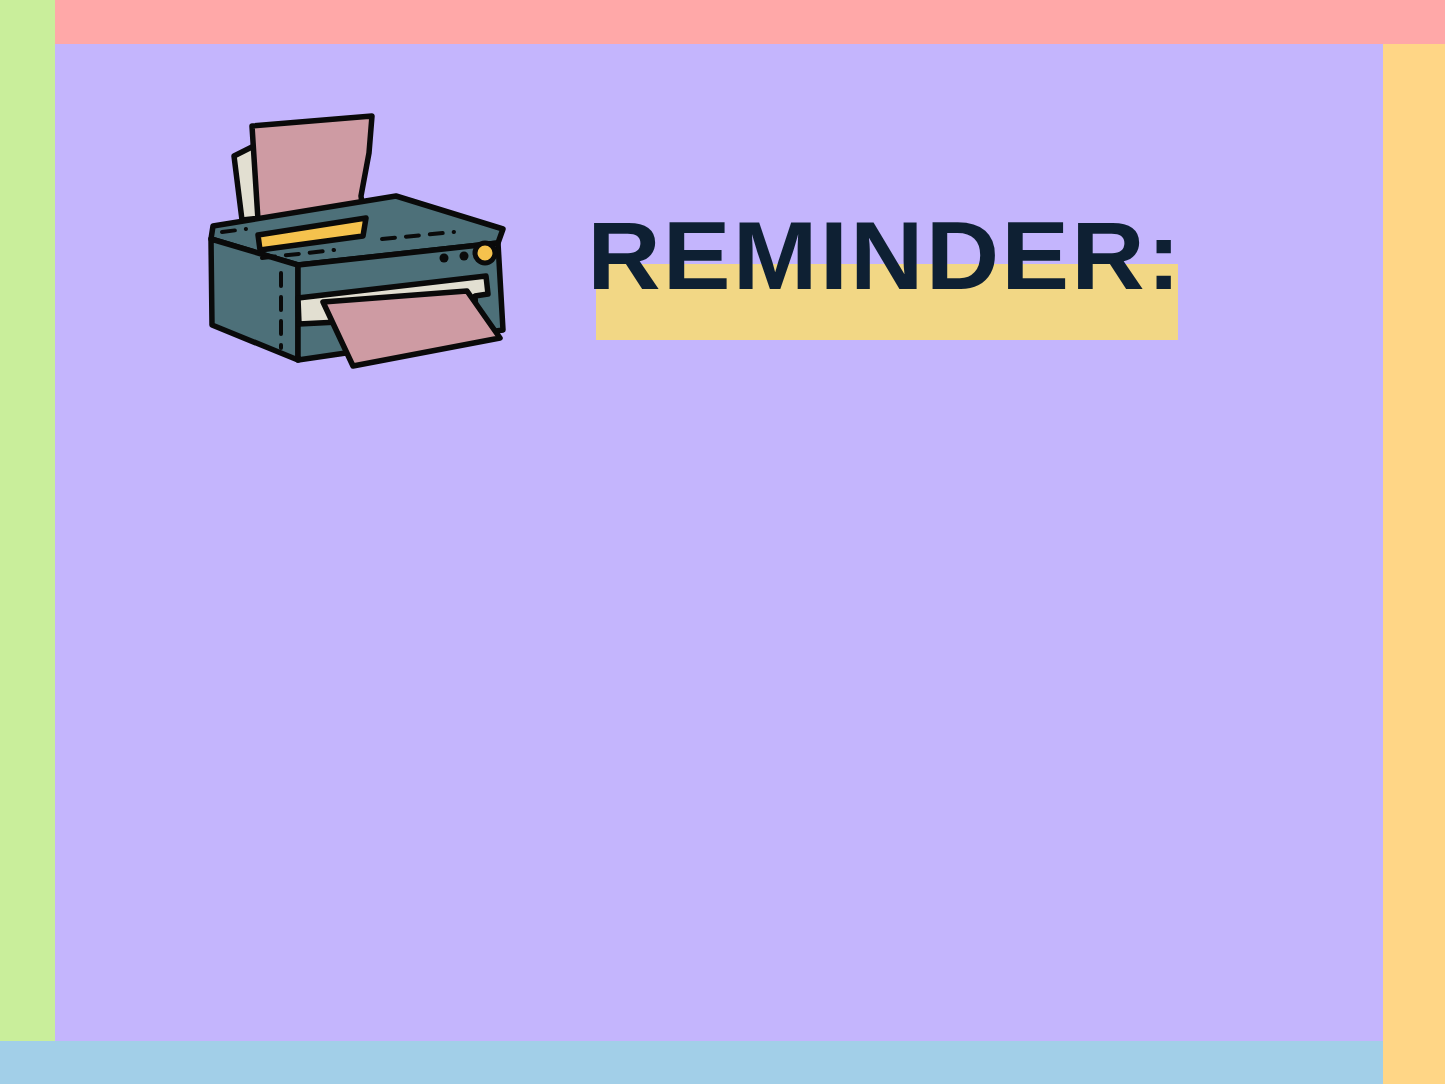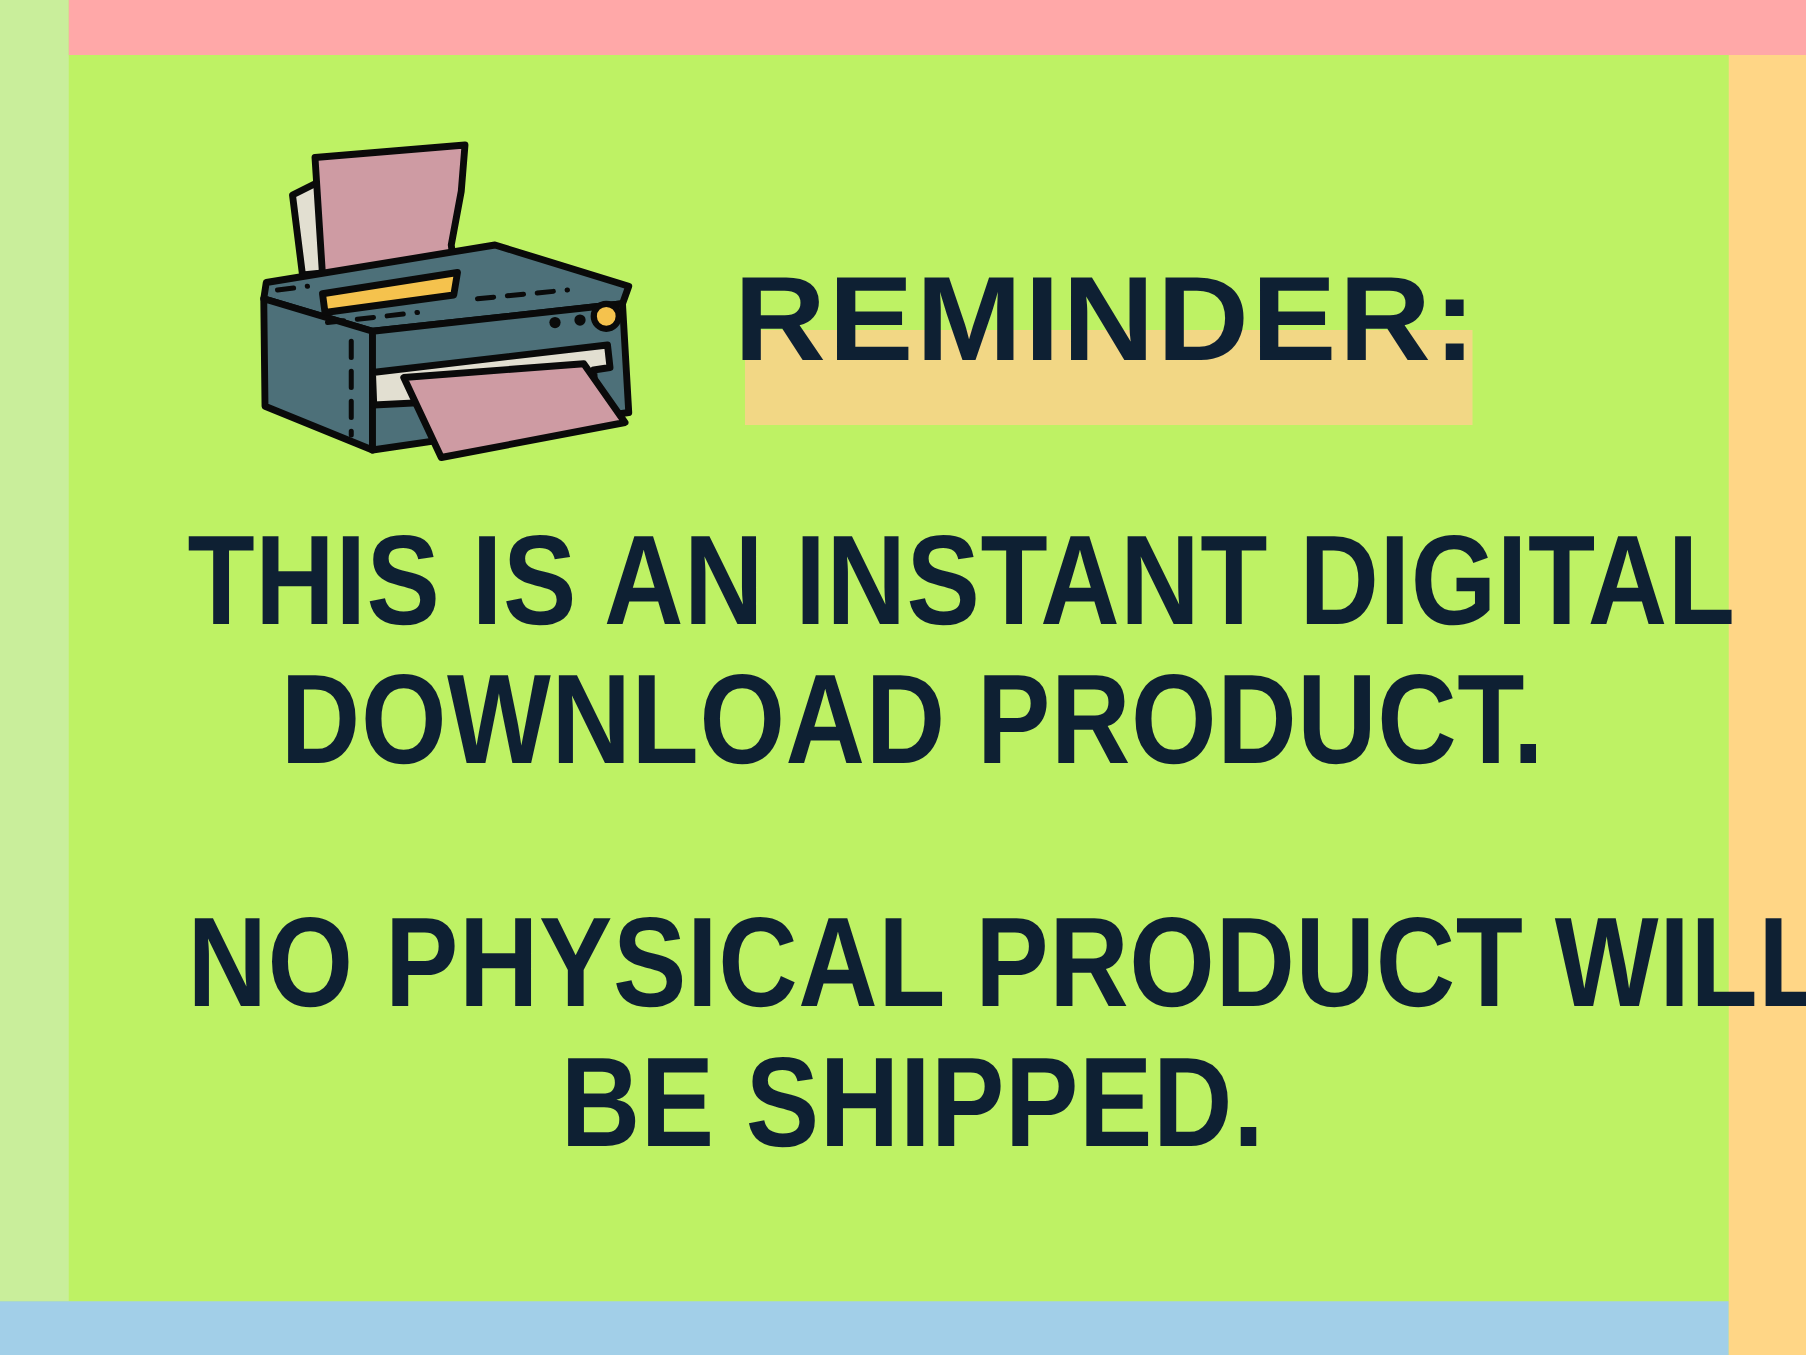--- a/index.html
+++ b/index.html
@@ -8,21 +8,21 @@
     background: #ffffff;
   }
   body {
     font-family: "Liberation Sans", sans-serif;
   }
 
   .canvas {
     position: relative;
     width: 1445px;
     height: 1084px;
-    background: #bef264;
+    background: #c4b5fd;
     overflow: hidden;
   }
 
   
   .bar { position: absolute; }
 
   .bar-top {
     left: 55px;
     top: 0;
     width: 1390px;
@@ -152,21 +152,14 @@
       <circle cx="278" cy="158" r="4.5" fill="#0A0A0A"></circle>
       <circle cx="299" cy="155" r="10" fill="#F5C24D" stroke="#0A0A0A" stroke-width="5"></circle>
     </svg>
   </div>
 
   <div class="heading-block">
     <div class="heading-highlight" style="background:#F2D785;"></div>
     <div class="heading-text">REMINDER:</div>
   </div>
 
-  <div class="body-block">
-    <div class="body-line">THIS IS AN INSTANT DIGITAL</div>
-    <div class="body-line">DOWNLOAD PRODUCT.</div>
-    <div class="body-gap"></div>
-    <div class="body-line">NO PHYSICAL PRODUCT WILL</div>
-    <div class="body-line">BE SHIPPED.</div>
-  </div>
 
 </div>
 
 </body></html>

